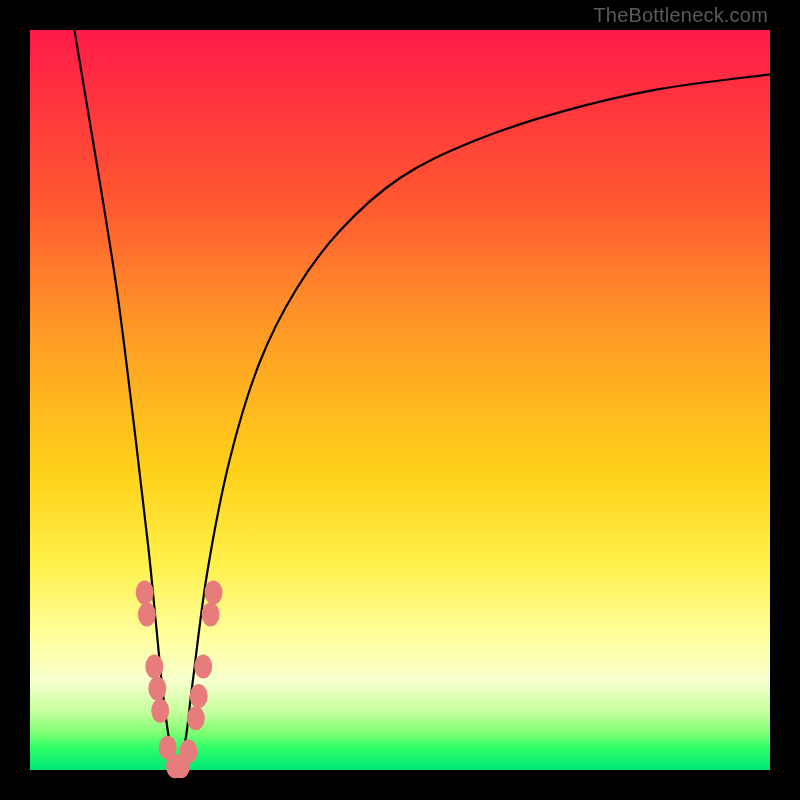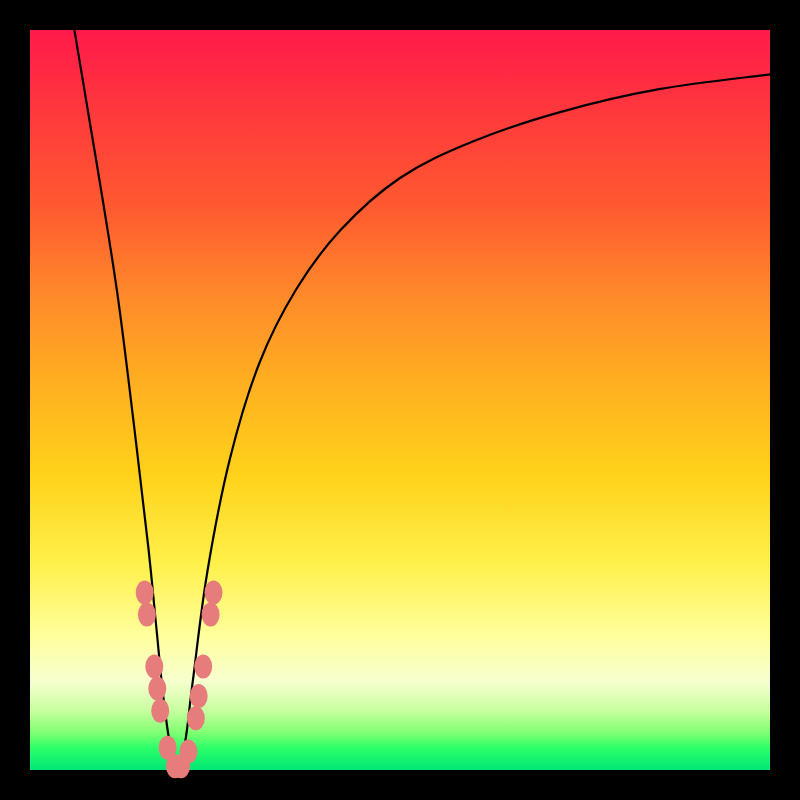--- a/index.html
+++ b/index.html
@@ -77,13 +77,14 @@
           <ellipse cx="151.0" cy="736.3" rx="9" ry="12" class="dot"></ellipse>
           <ellipse cx="158.4" cy="721.5" rx="9" ry="12" class="dot"></ellipse>
           <ellipse cx="165.8" cy="688.2" rx="9" ry="12" class="dot"></ellipse>
           <ellipse cx="168.7" cy="666.0" rx="9" ry="12" class="dot"></ellipse>
           <ellipse cx="173.2" cy="636.4" rx="9" ry="12" class="dot"></ellipse>
           <ellipse cx="180.6" cy="584.6" rx="9" ry="12" class="dot"></ellipse>
           <ellipse cx="183.5" cy="562.4" rx="9" ry="12" class="dot"></ellipse>
         </g>
     </svg>
   </div>
+  <div class="watermark">TheBottleneck.com</div>
 </div>
 
 </body></html>

